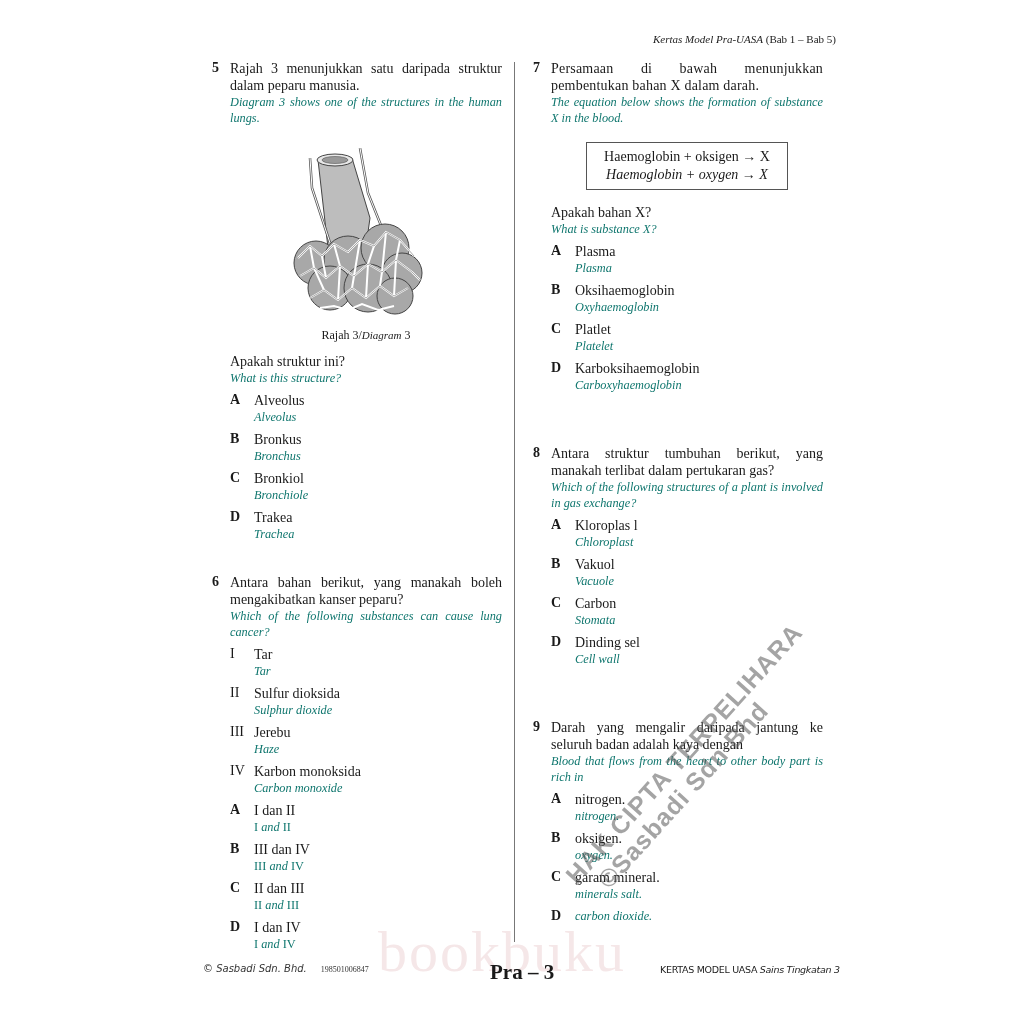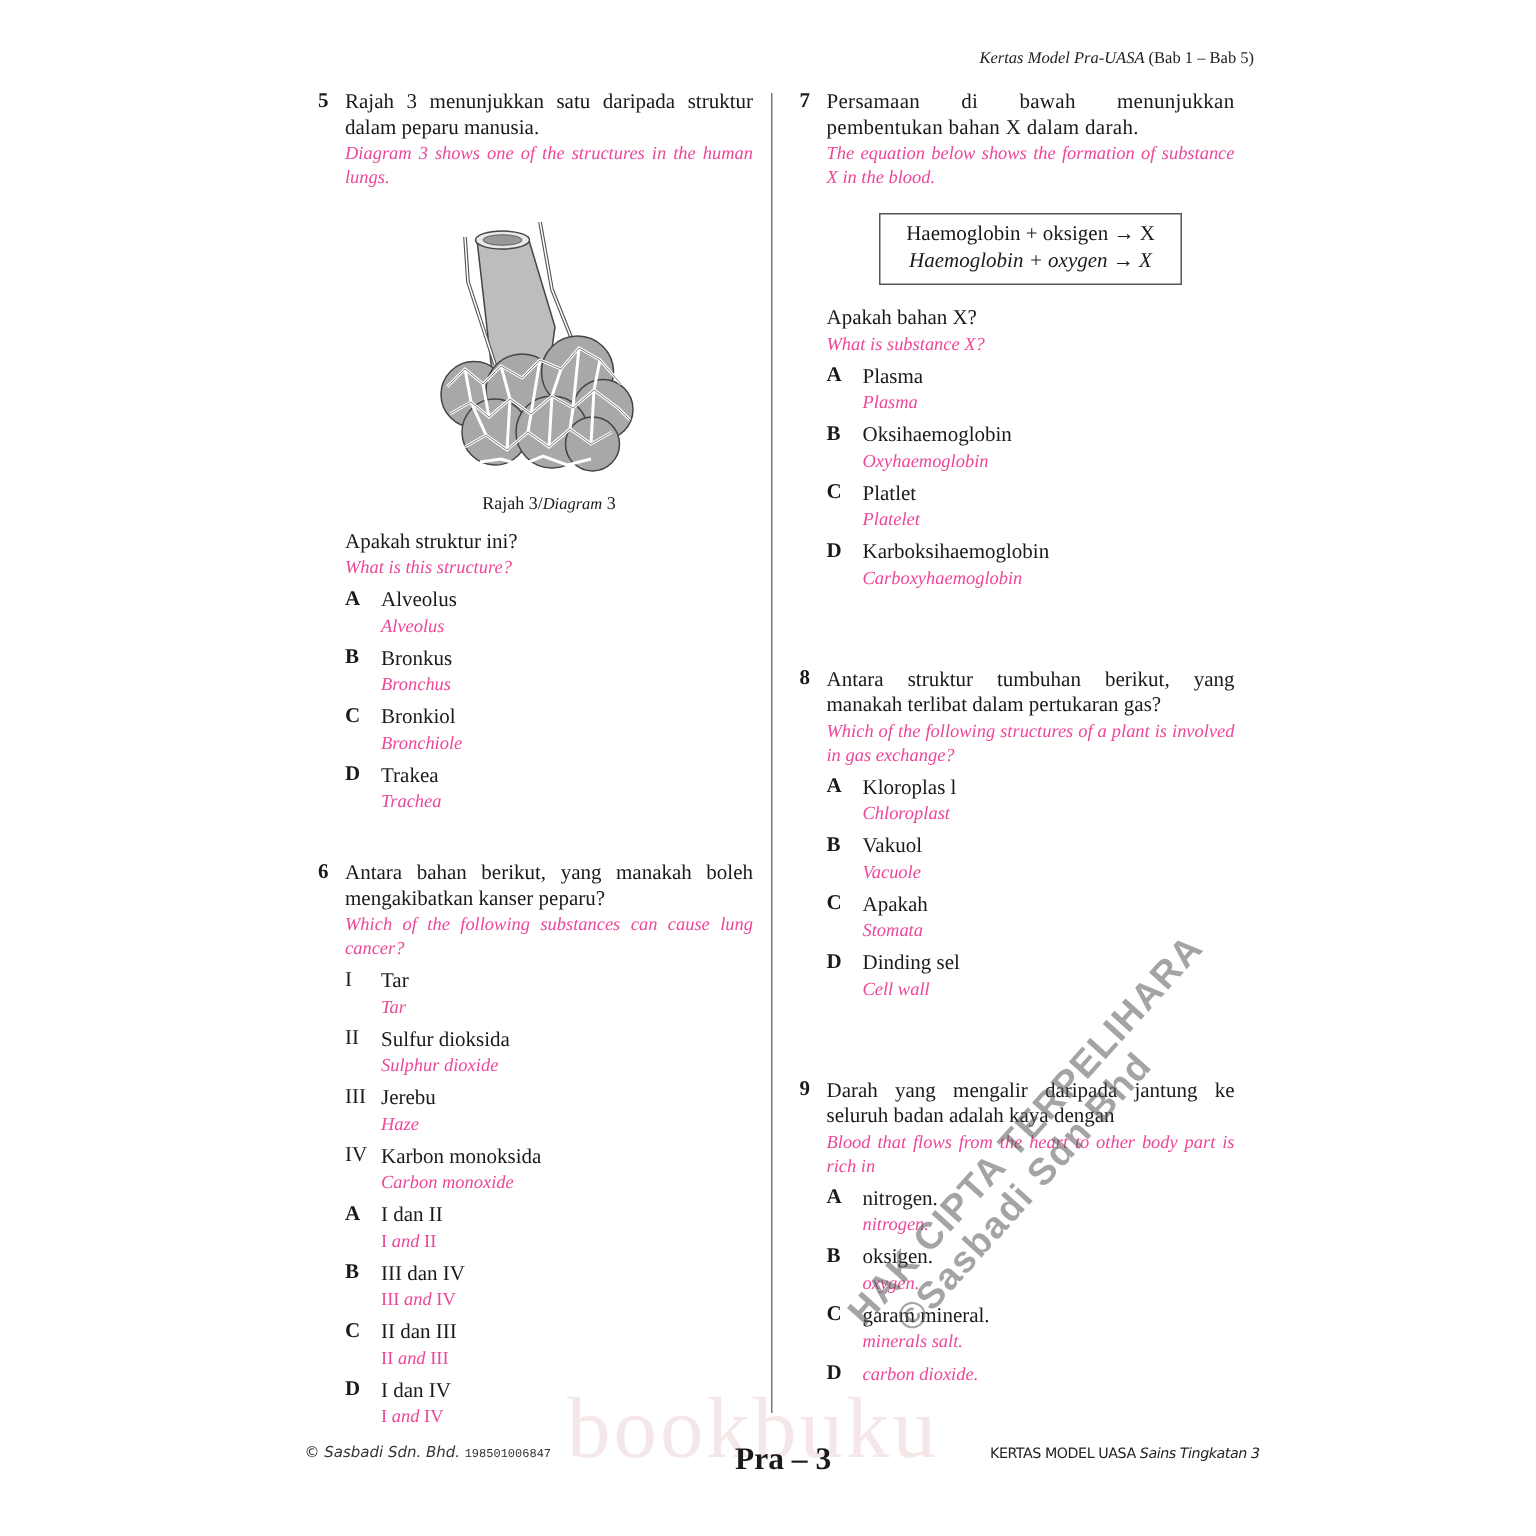--- a/index.html
+++ b/index.html
@@ -7,35 +7,35 @@
          font-family:"Liberation Serif", "DejaVu Serif", serif; color:#1a1a1a; }
   .page-header { position:absolute; top:33px; right:188px; font-size:11px; color:#222; }
   .page-header i { font-style:italic; }
   .col { position:absolute; top:60px; }
   .col-left { left:212px; width:290px; }
   .col-right { left:533px; width:290px; }
   .divider { position:absolute; left:514px; top:62px; width:1px; height:880px; background:#777; }
   .q { position:relative; padding-left:18px; }
   .qnum { position:absolute; left:0; top:0; font-weight:bold; font-size:14px; }
   .ms { font-size:14px; line-height:17px; text-align:justify; }
-  .en { font-size:12.3px; line-height:16px; font-style:italic; text-align:justify; color:#ec4899; }
+  .en { font-size:12.3px; line-height:16px; font-style:italic; text-align:justify; color:#0f766e; }
   .opt { position:relative; padding-left:24px; margin-top:6px; }
   .opt .lbl { position:absolute; left:0; top:0; font-weight:bold; font-size:14px; }
   .opt .lbl.roman { font-weight:normal; }
   .opt .ms, .opt .en { text-align:left; }
   .opt .en.mixed { font-style:normal; }
   .opt .en.mixed em { }
   .sub { margin-top:10px; }
   .figure { width:140px; height:170px; margin:22px auto 0; position:relative; left:-6px; }
   .caption { text-align:center; font-size:12px; margin-top:10px; }
   .caption i { font-size:11px; }
   .eqbox { border:1px solid #555; width:200px; margin:16px auto 0; padding:5px 0; font-size:14px; line-height:18px; text-align:center; }
   .eqbox .it { font-style:italic;text-align:center; }
   .footer-left { position:absolute; left:203px; top:963px; font-family:"DejaVu Sans", sans-serif; font-size:10px; font-style:italic; color:#333; }
-  .footer-left .reg { font-family:Liberation Mono, monospace; font-size:8px; font-style:normal; margin-left:3px; }
+  .footer-left .reg { font-family:Liberation Serif, serif; font-size:8px; font-style:normal; margin-left:14px; }
   .footer-center { position:absolute; left:490px; top:960px; font-weight:bold; font-size:21px; }
   .footer-right { position:absolute; left:660px; top:964px; font-family:"DejaVu Sans", sans-serif; font-size:9.5px; color:#222; letter-spacing:-0.3px; }
   .footer-right .it { font-style:italic; }
   .wm-bookbuku { position:absolute; left:378px; top:918px; font-size:58px; color:rgba(200,120,130,0.18); font-family:"Liberation Serif", serif; letter-spacing:2px; pointer-events:none; }
   .wm-hak { position:absolute; left:560px; top:870px; transform:rotate(-48deg); transform-origin:left top; font-family:"Liberation Sans", sans-serif; font-weight:bold; color:rgba(90,90,90,0.55); pointer-events:none; white-space:nowrap; }
   .wm-hak .l1 { font-size:25px; letter-spacing:1px; }
   .wm-hak .l2 { font-size:25px; letter-spacing:1px; margin-left:18px; margin-top:-2px; }
 </style>
 </head>
 <body>
@@ -221,21 +221,21 @@
       <div class="ms">Kloroplas l</div>
       <div class="en">Chloroplast</div>
     </div>
     <div class="opt">
       <span class="lbl">B</span>
       <div class="ms">Vakuol</div>
       <div class="en">Vacuole</div>
     </div>
     <div class="opt">
       <span class="lbl">C</span>
-      <div class="ms">Apakah</div>
+      <div class="ms">Carbon</div>
       <div class="en">Stomata</div>
     </div>
     <div class="opt">
       <span class="lbl">D</span>
       <div class="ms">Dinding sel</div>
       <div class="en">Cell wall</div>
     </div>
   </div>
 
   <div class="q" style="margin-top:52px;">

